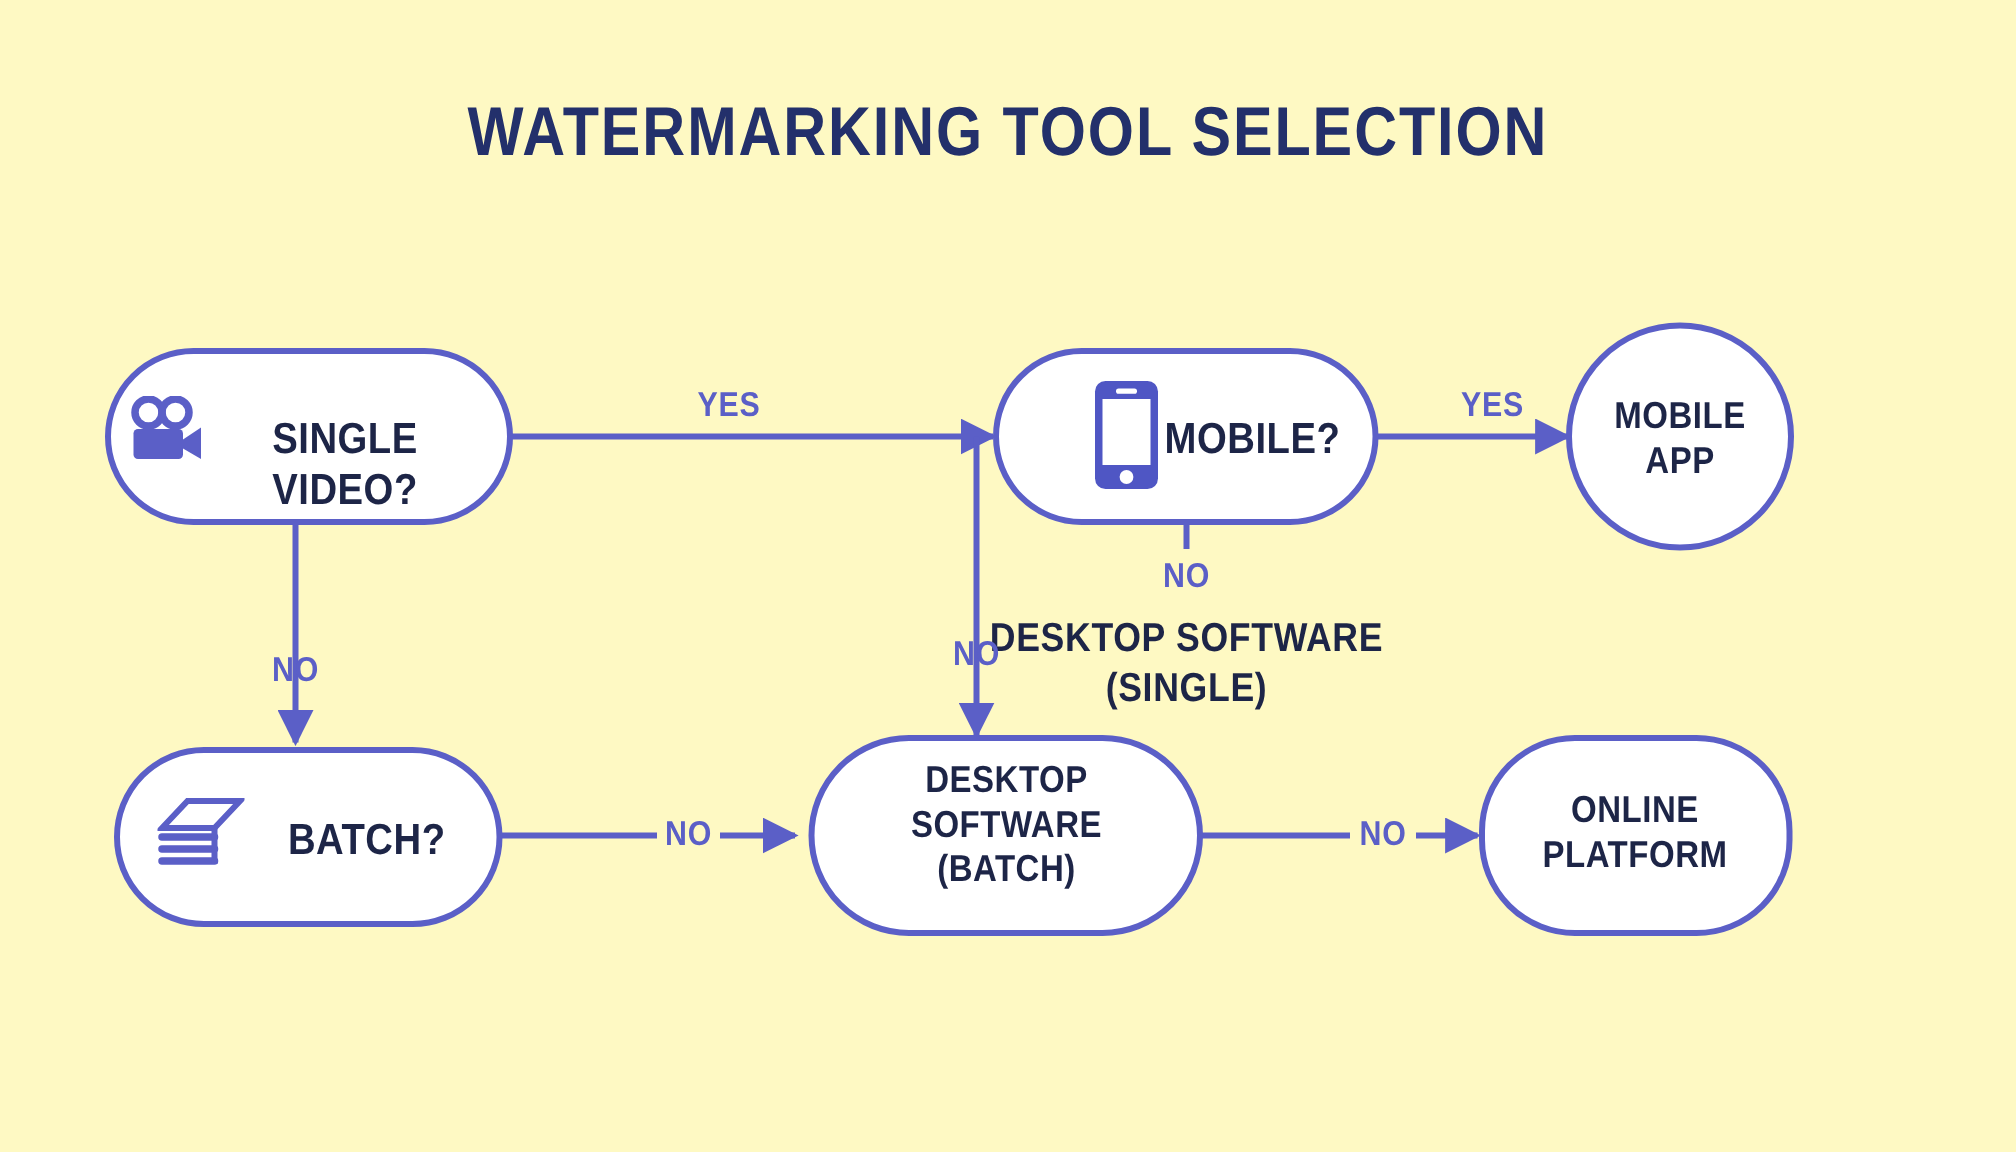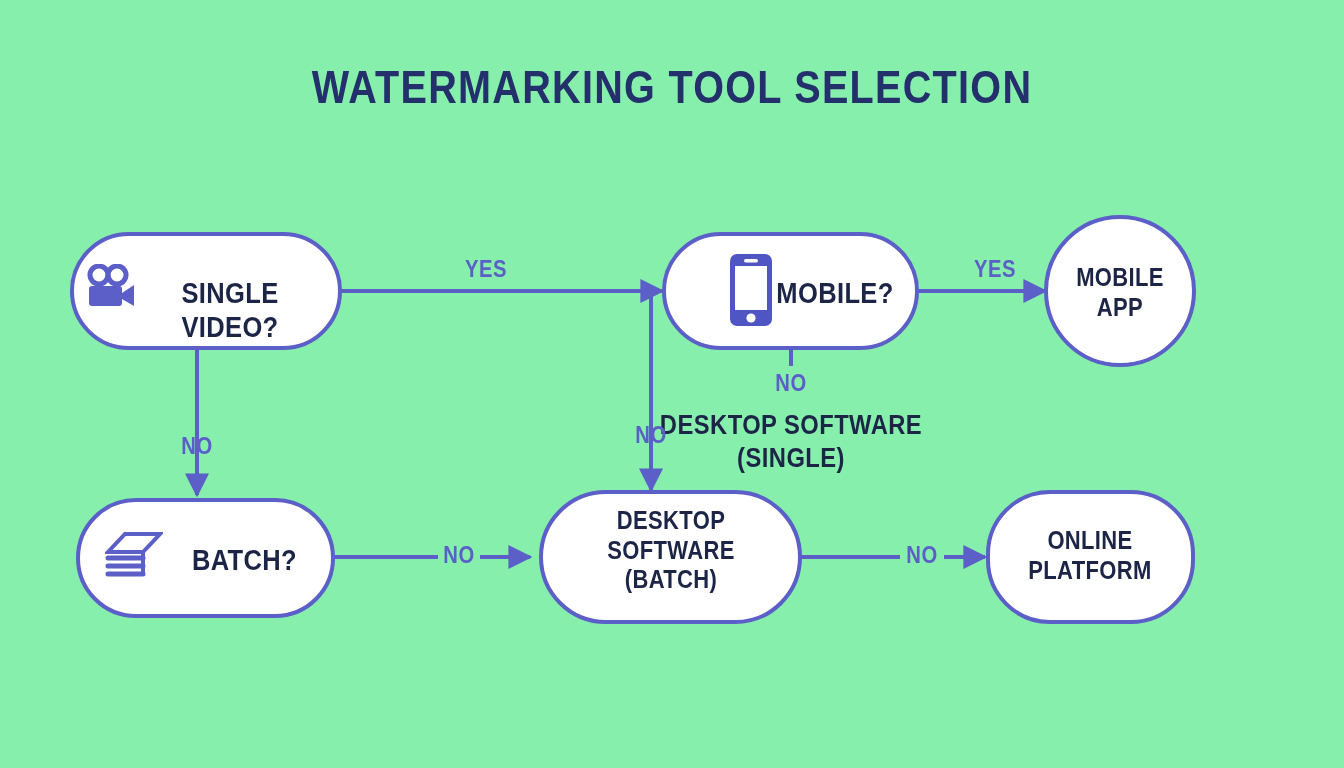--- a/index.html
+++ b/index.html
@@ -5,21 +5,21 @@
 <style>
   html, body {
     margin: 0;
     padding: 0;
     background: #ffffff;
   }
   #canvas {
     position: relative;
     width: 1344px;
     height: 768px;
-    background: #86efac;
+    background: #fef9c3;
     overflow: hidden;
     font-family: "Liberation Sans", "DejaVu Sans", sans-serif;
   }
   
   #chart-title {
     position: absolute;
     left: 0;
     top: 60px;
     width: 1344px;
     text-align: center;

